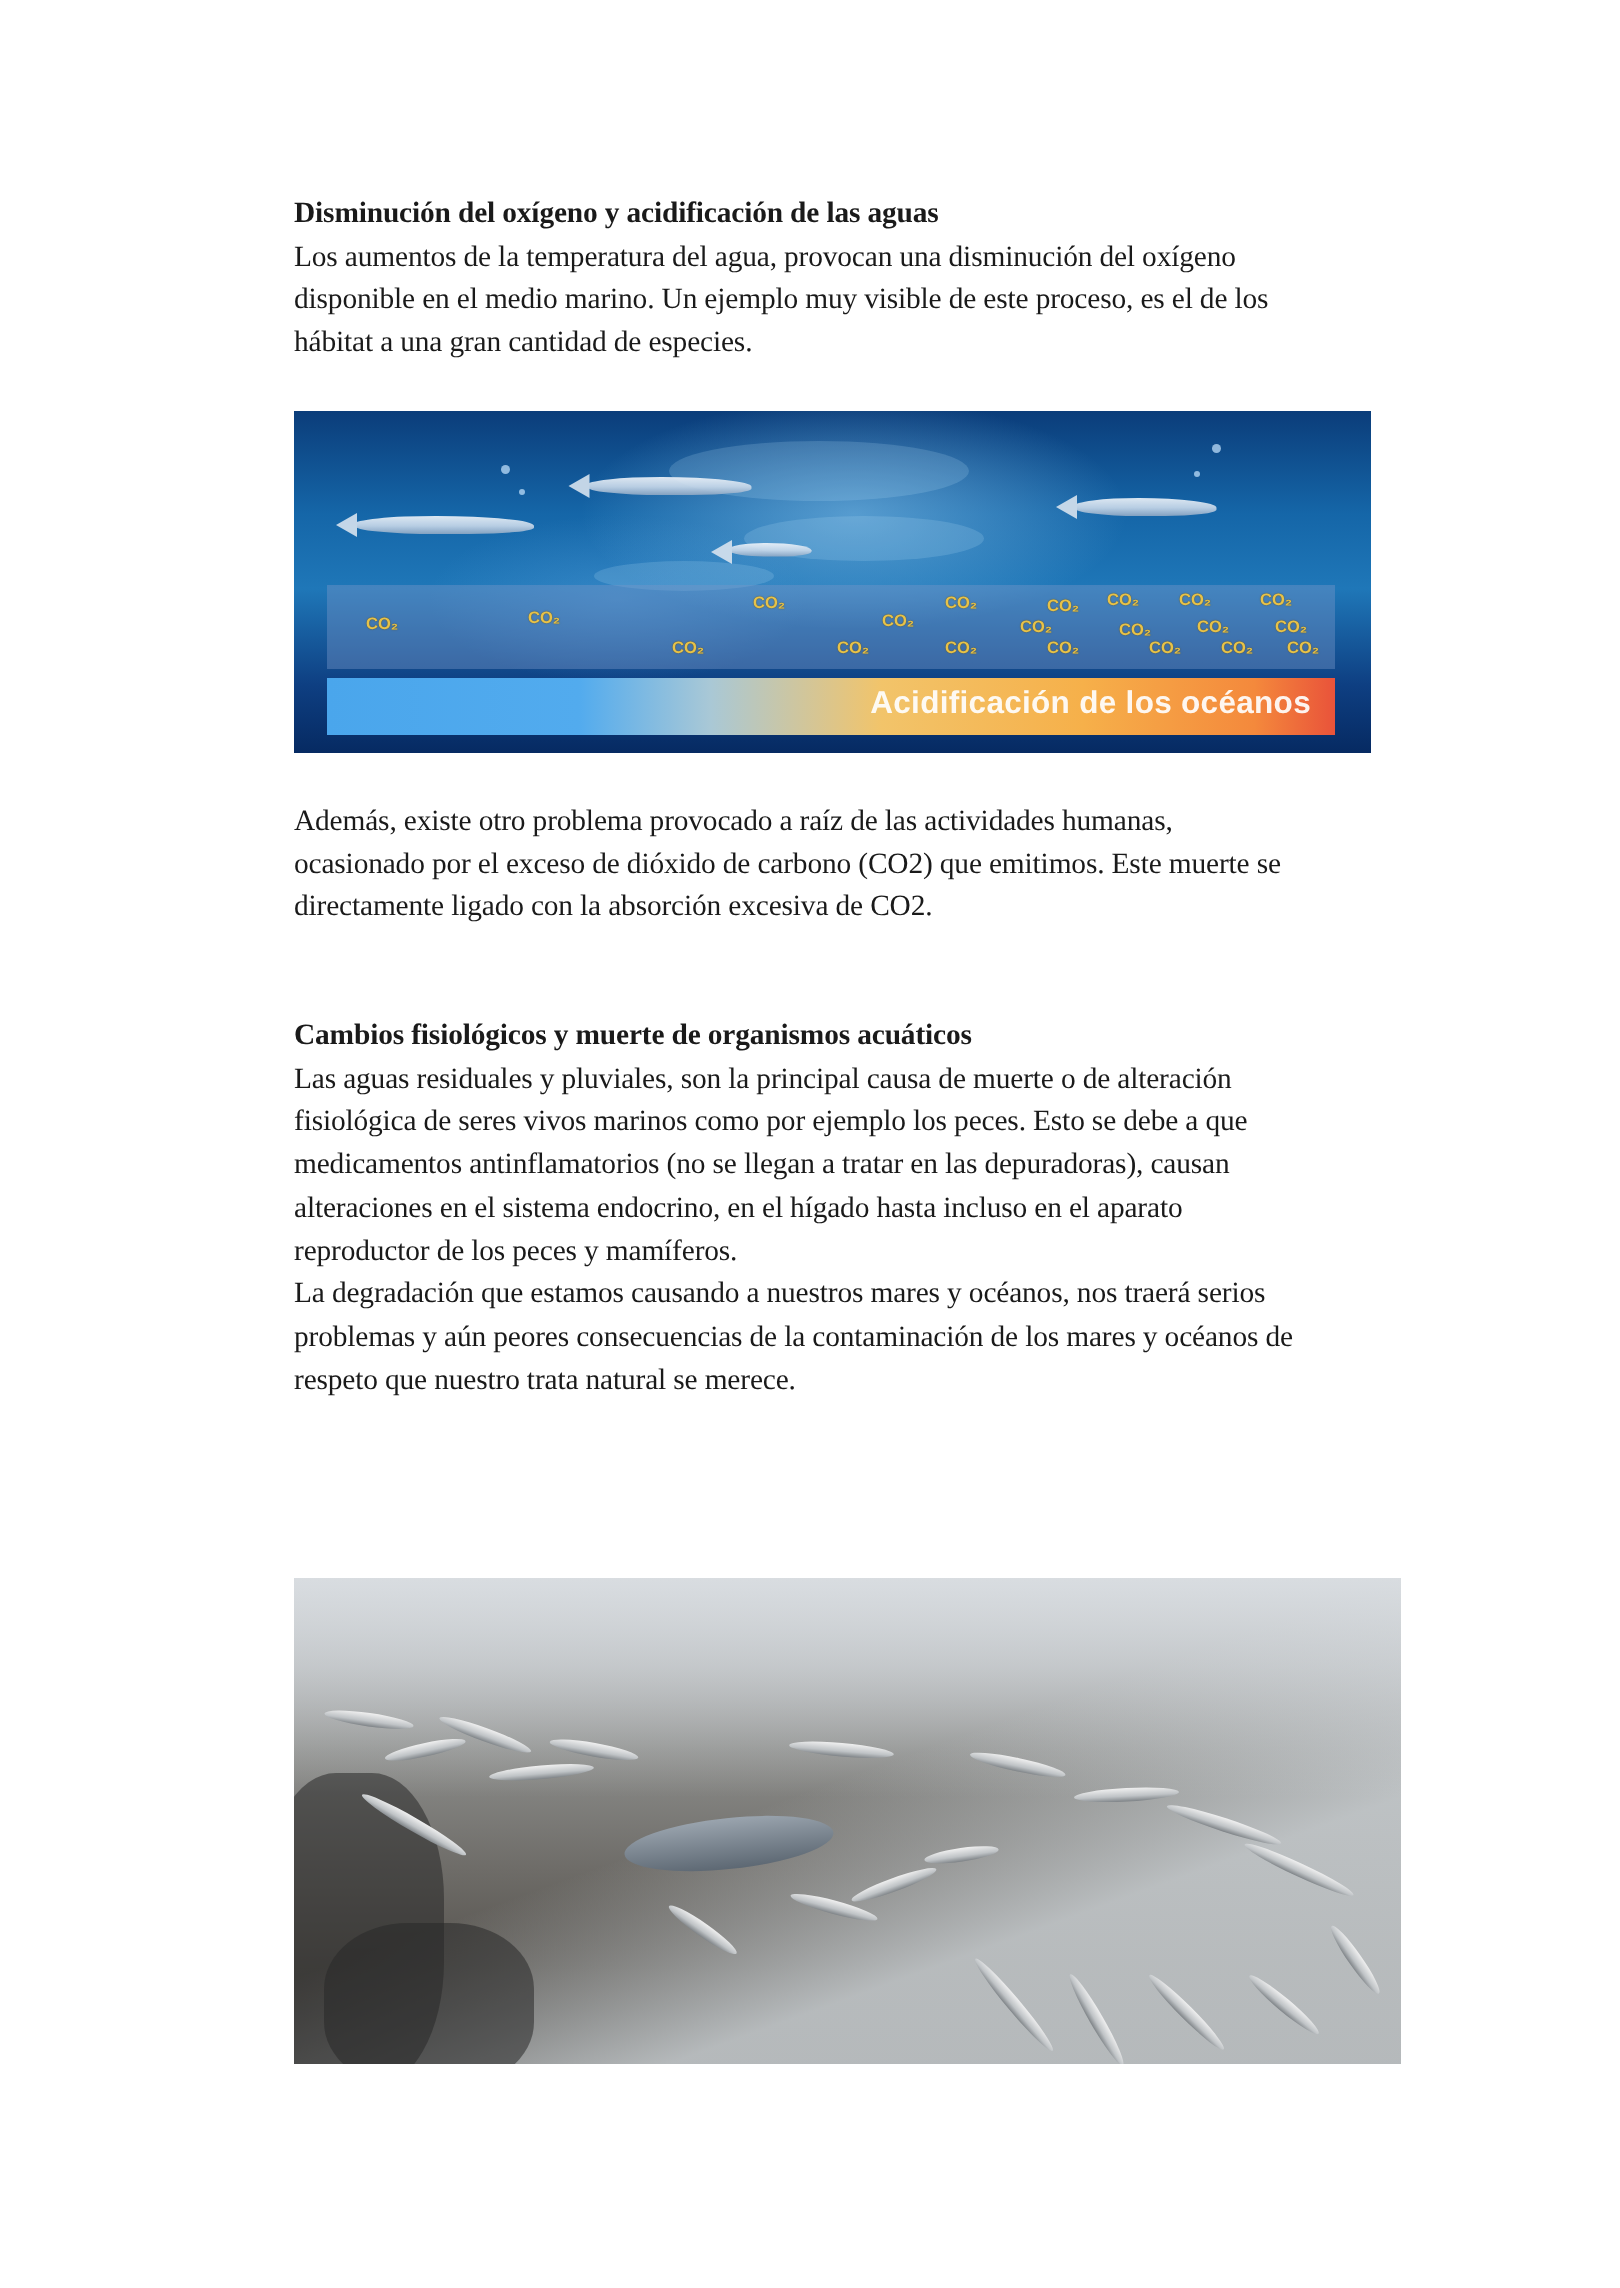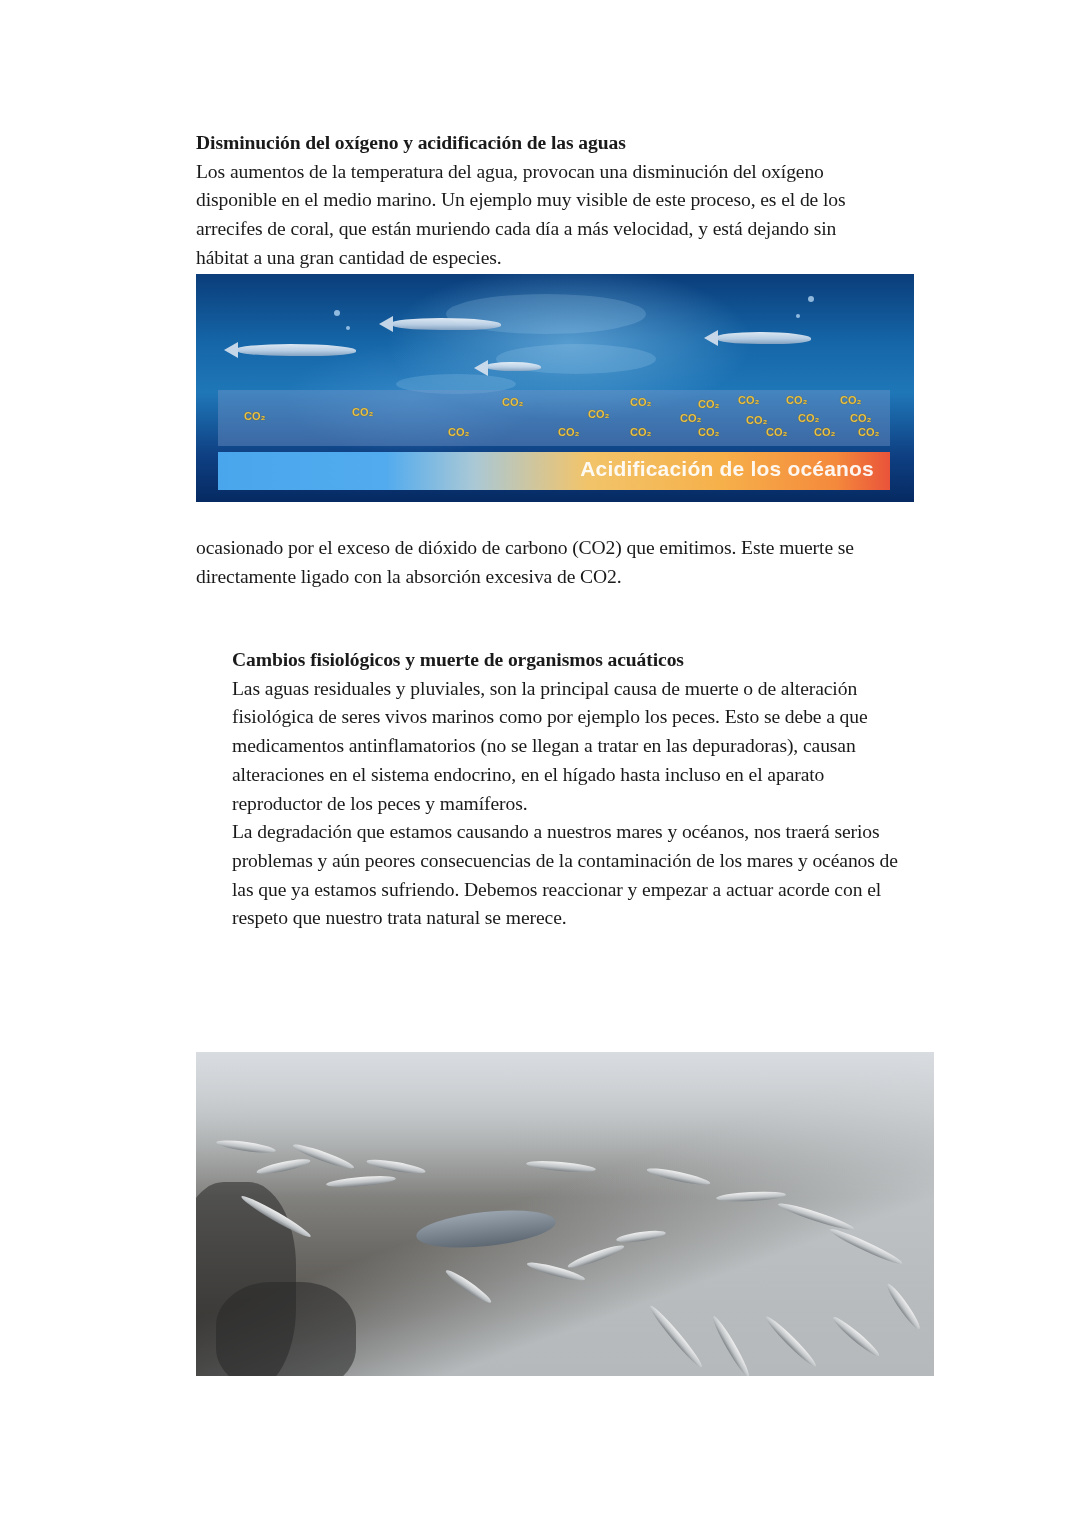--- a/index.html
+++ b/index.html
@@ -45,21 +45,20 @@
   </style>
 </head>
 <body>
 
 <div class="page">
 
   <div class="text-block" style="top:129px;">
     <span class="line heading">Disminución del oxígeno y acidificación de las aguas</span>
     <span class="line">Los aumentos de la temperatura del agua, provocan una disminución del oxígeno</span>
     <span class="line">disponible en el medio marino. Un ejemplo muy visible de este proceso, es el de los</span>
-    <span class="line">arrecifes de coral, que están muriendo cada día a más velocidad, y está dejando sin</span>
     <span class="line">hábitat a una gran cantidad de especies.</span>
   </div>
 
   <div class="img-ocean">
     <div class="ripple" style="left:250px;top:20px;width:200px;height:40px;"></div>
     <div class="ripple" style="left:300px;top:70px;width:160px;height:30px;"></div>
     <div class="ripple" style="left:200px;top:100px;width:120px;height:20px;"></div>
 
     <div class="fish" style="left:40px;top:70px;width:120px;"></div>
     <div class="fish" style="left:195px;top:44px;width:110px;"></div>
@@ -93,34 +92,34 @@
       <span class="co2" style="left:632px;top:22px;">CO₂</span>
       <span class="co2" style="left:640px;top:36px;">CO₂</span>
     </div>
 
     <div class="acid-bar">
       <span class="acid-label">Acidificación de los océanos</span>
     </div>
   </div>
 
   <div class="text-block" style="top:534px;">
+    <span class="line">Además, existe otro problema provocado a raíz de las actividades humanas,</span>
     <span class="line">ocasionado por el exceso de dióxido de carbono (CO2) que emitimos. Este muerte se</span>
     <span class="line">directamente ligado con la absorción excesiva de CO2.</span>
   </div>
 
-  <div class="text-block" style="top:646px;margin-left:36px;">
+  <div class="text-block" style="top:677px;">
     <span class="line heading">Cambios fisiológicos y muerte de organismos acuáticos</span>
     <span class="line">Las aguas residuales y pluviales, son la principal causa de muerte o de alteración</span>
     <span class="line">fisiológica de seres vivos marinos como por ejemplo los peces. Esto se debe a que</span>
     <span class="line">medicamentos antinflamatorios (no se llegan a tratar en las depuradoras), causan</span>
     <span class="line">alteraciones en el sistema endocrino, en el hígado hasta incluso en el aparato</span>
     <span class="line">reproductor de los peces y mamíferos.</span>
     <span class="line">La degradación que estamos causando a nuestros mares y océanos, nos traerá serios</span>
     <span class="line">problemas y aún peores consecuencias de la contaminación de los mares y océanos de</span>
-    <span class="line">las que ya estamos sufriendo. Debemos reaccionar y empezar a actuar acorde con el</span>
     <span class="line">respeto que nuestro trata natural se merece.</span>
   </div>
 
   <div class="img-beach">
     <div class="fog"></div>
     <div class="dark-rock" style="left:-20px;top:130px;width:120px;height:210px;"></div>
     <div class="dark-rock" style="left:20px;top:230px;width:140px;height:110px;"></div>
 
     <div class="dead-fish" style="left:20px;top:90px;width:60px;transform:rotate(8deg);"></div>
     <div class="dead-fish" style="left:60px;top:110px;width:55px;transform:rotate(-12deg);"></div>

